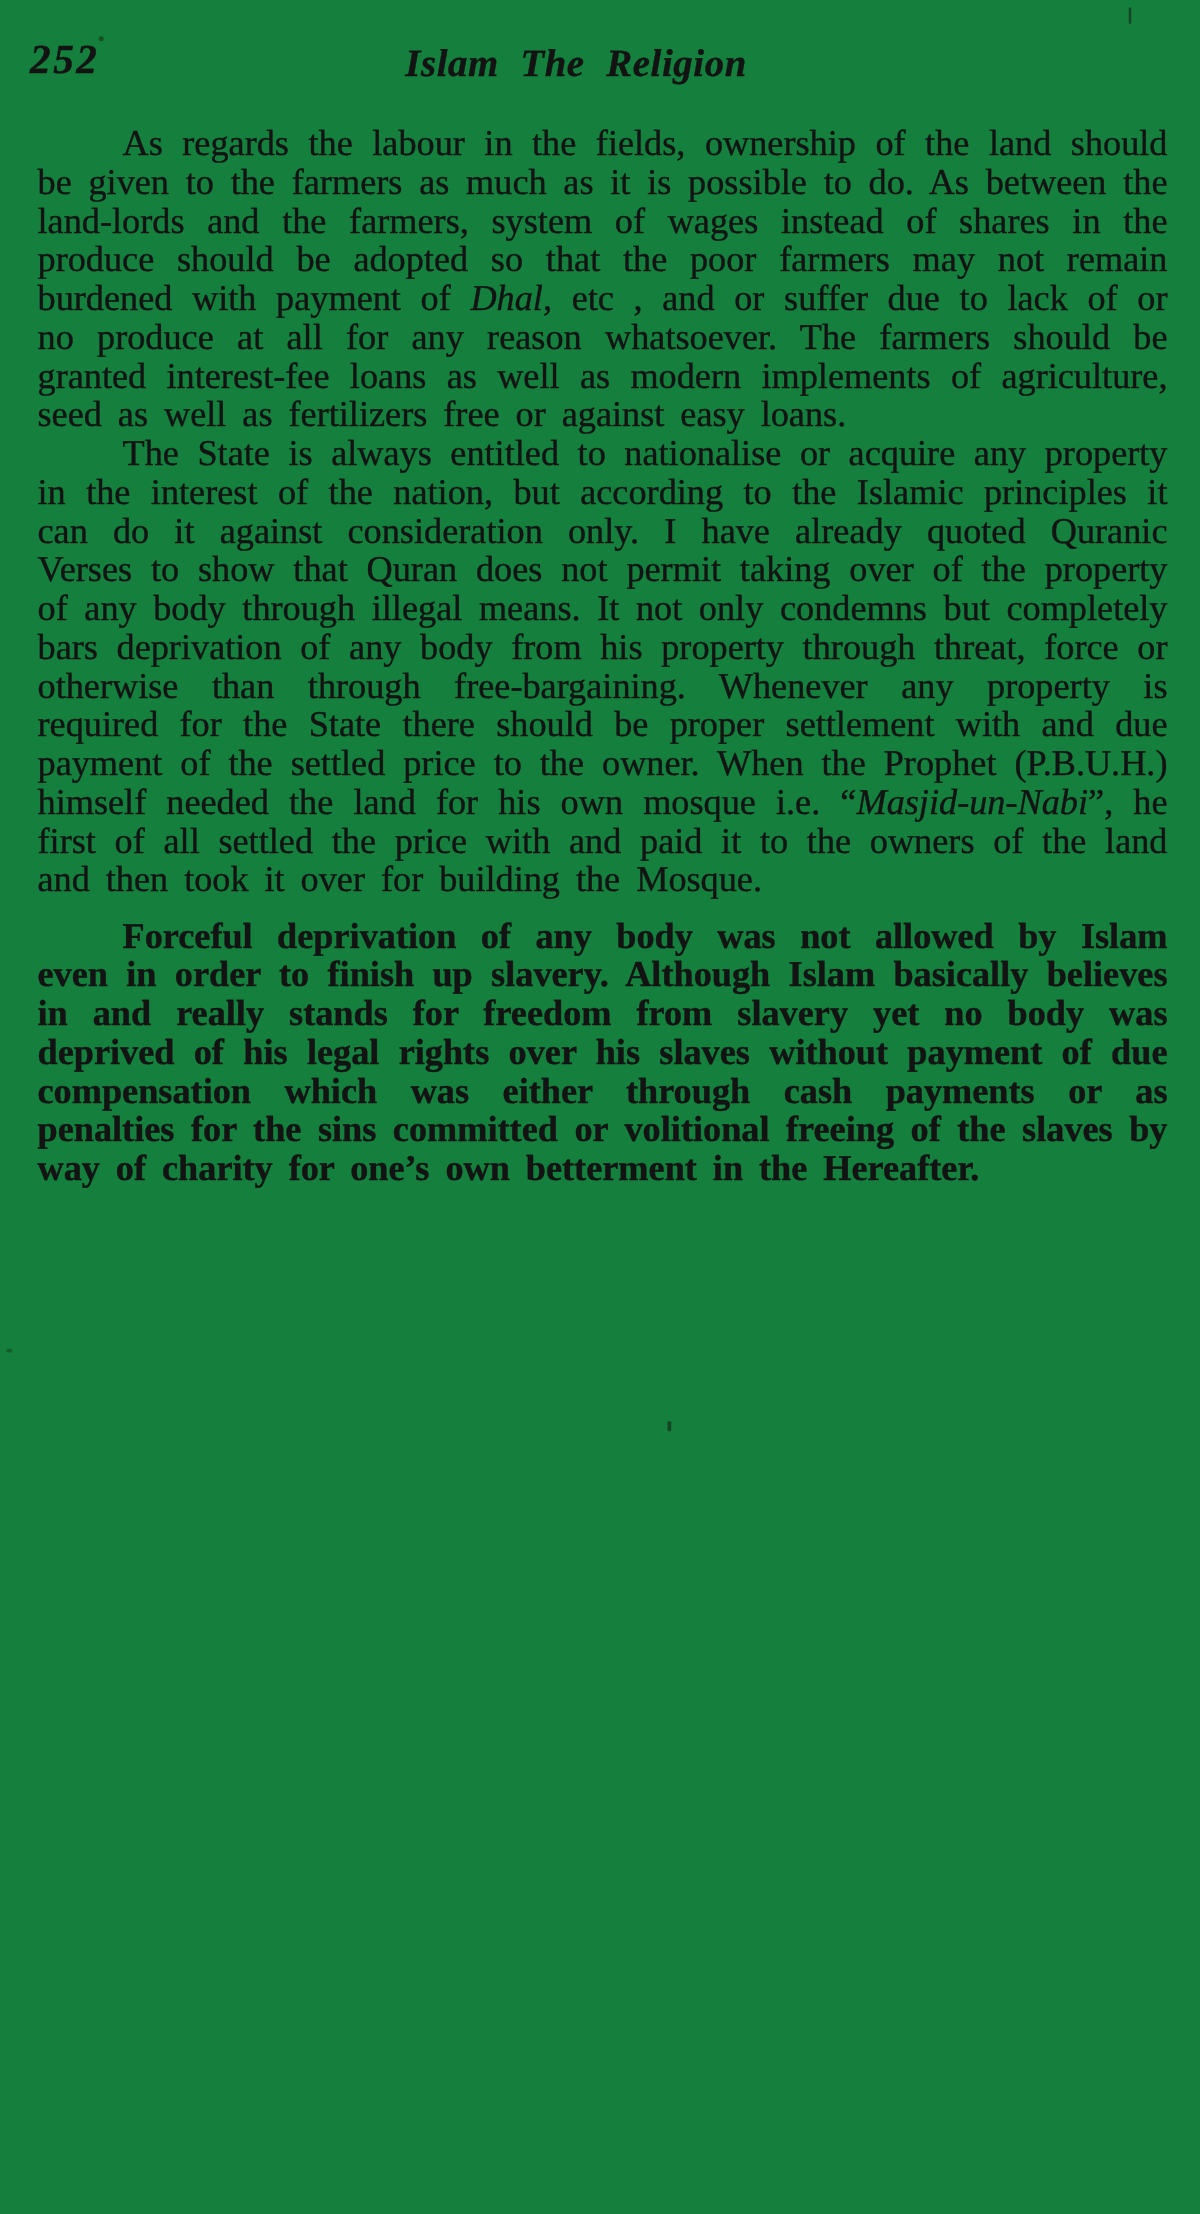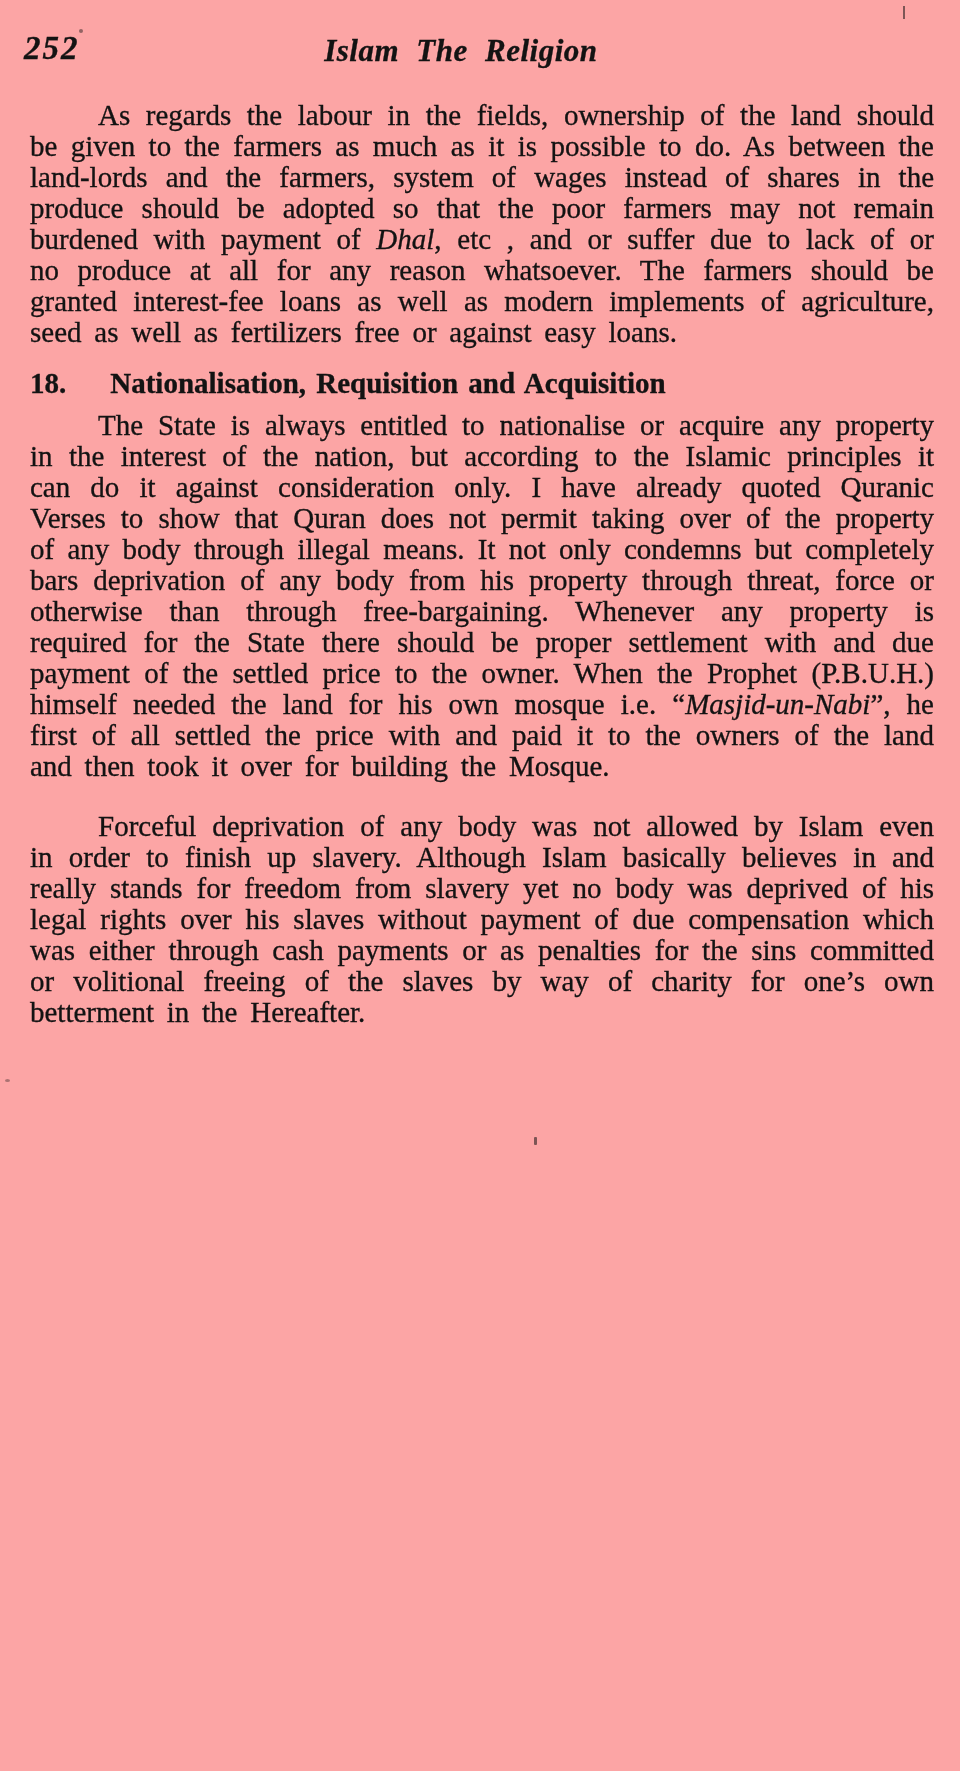--- a/index.html
+++ b/index.html
@@ -5,21 +5,21 @@
   html, body {
     margin: 0;
     padding: 0;
     background: #e8e8e8;
   }
   .page {
     position: relative;
     width: 960px;
     height: 1771px;
     margin: 0 auto;
-    background: #fca5a5;
+    background: #15803d;
     color: #131313;
     font-family: "Liberation Serif", "DejaVu Serif", serif;
     overflow: hidden;
     -webkit-text-stroke: 0.32px;
   }
   .running-header {
     position: relative;
     height: 78px;
   }
   .page-num {
@@ -64,21 +64,21 @@
     font-size: 29px;
     font-weight: bold;
     text-indent: 0;
     text-align: left;
     word-spacing: 3px;
   }
   .sec-num {
     display: inline-block;
     margin-right: 44px;
   }
-  .para-3 { margin-top: 29px; }
+  .para-3 { margin-top: 14px; font-weight: bold; }
   .para-4 { margin-top: 24px; }
   .speck {
     position: absolute;
     background: rgba(20,20,20,0.55);
   }
   .speck-tick-top-right { top: 6px; left: 903px; width: 2px; height: 13px; }
   .speck-dot-above-pagenum { top: 29px; left: 79px; width: 4px; height: 4px; border-radius: 50%; background: rgba(20,20,20,0.45); }
   .speck-apostrophe-mid { top: 1137px; left: 534px; width: 3px; height: 8px; border-radius: 1px; }
   .speck-dot-left-margin { top: 1079px; left: 5px; width: 5px; height: 3px; border-radius: 50%; background: rgba(20,20,20,0.35); }
 </style>
@@ -89,21 +89,20 @@
 
   <div class="running-header">
     <span class="page-num">252</span>
     <span class="book-title">Islam The Religion</span>
   </div>
 
   <div class="page-body">
 
     <p class="para para-1"><span>As regards the labour in the fields, ownership of the land should be given to the farmers as much as it is possible to do.  As between the land-lords and the farmers, system of wages instead of shares in the produce should be adopted so that the poor farmers may not remain burdened with payment of </span><em>Dhal</em><span>, etc , and or suffer due to lack of or no produce at all for any reason whatsoever.  The farmers should be granted interest-fee loans as well as modern implements of agriculture, seed as well as fertilizers free or against easy loans.</span></p>
 
-    <h2 class="section-heading"><span class="sec-num">18.</span><span class="sec-title">Nationalisation, Requisition and Acquisition</span></h2>
 
     <p class="para para-2"><span>The State is always entitled to nationalise or acquire any property in the interest of the nation, but according to the Islamic principles it can do it against consideration only.  I have already quoted Quranic Verses to show that Quran does not permit taking over of the property of any body through illegal means.  It not only condemns but completely bars deprivation of any body from his property through threat, force or otherwise than through free-bargaining.  Whenever any property is required for the State there should be proper settlement with and due payment of the settled price to the owner.  When the Prophet (P.B.U.H.) himself needed the land for his own mosque i.e. “</span><em>Masjid-un-Nabi</em><span>”, he first of all settled the price with and paid it to the owners of the land and then took it over for building the Mosque.</span></p>
 
     <p class="para para-3"><span>Forceful deprivation of any body was not allowed by Islam even in order to finish up slavery.  Although Islam basically believes in and really stands for freedom from slavery yet no body was deprived of his legal rights over his slaves without payment of due compensation which was either through cash payments or as penalties for the sins committed or volitional freeing of the slaves by way of charity for one’s own betterment in the Hereafter.</span></p>
 
 
   </div>
 
   <div class="speck speck-tick-top-right"></div>
   <div class="speck speck-dot-above-pagenum"></div>

